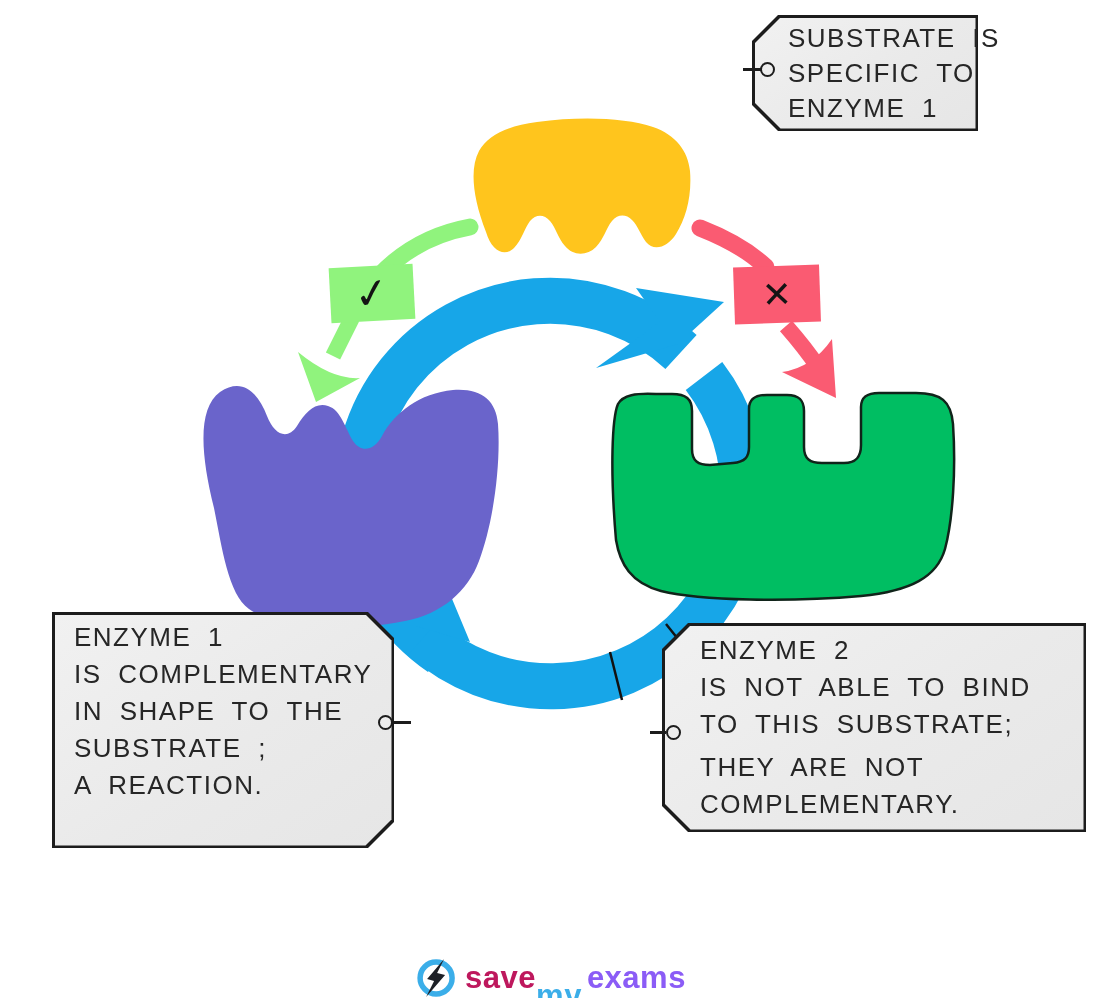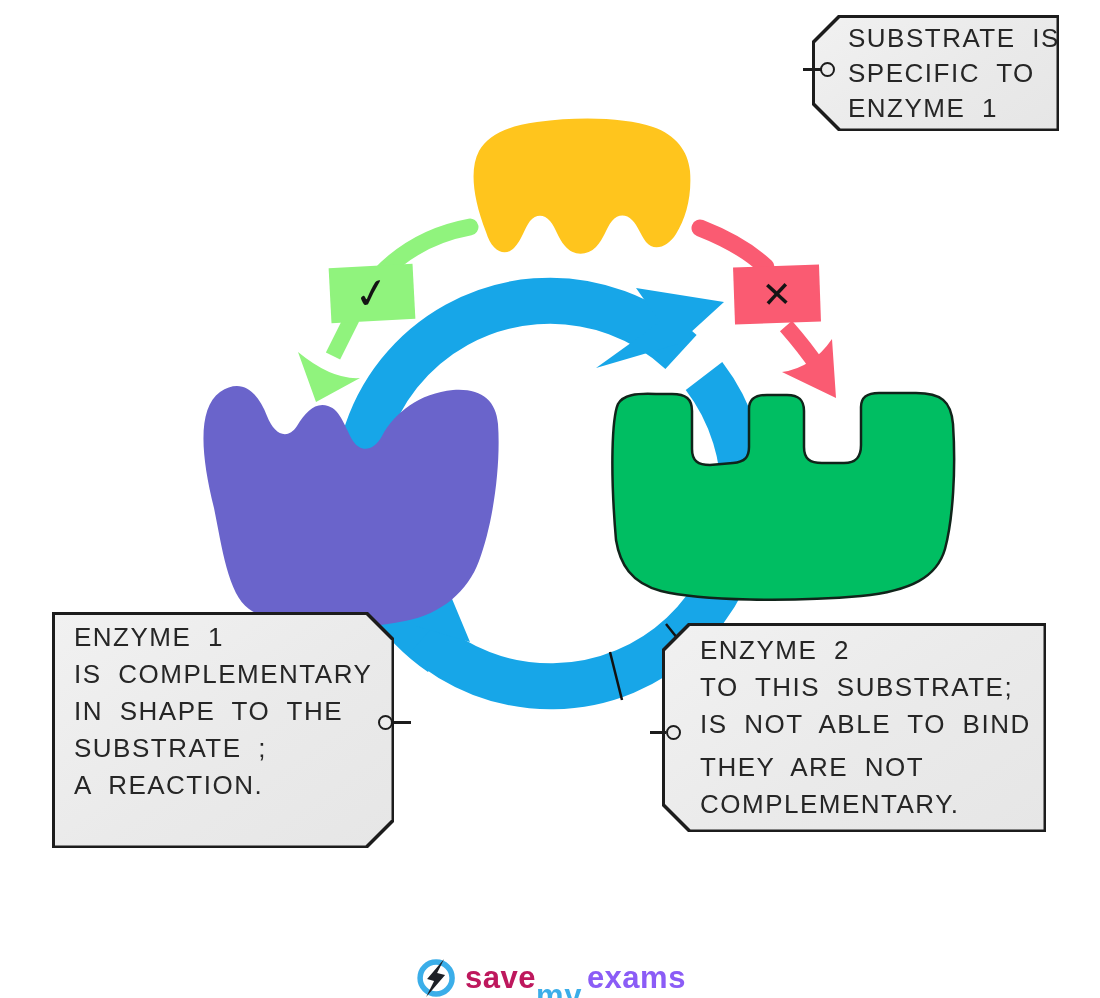--- a/index.html
+++ b/index.html
@@ -127,21 +127,21 @@
     </g>
   </svg>
 
   <div class="mark-box" id="check-box">
     <span style="transform:rotate(-6deg);">✓</span>
   </div>
   <div class="mark-box" id="cross-box">
     <span>✕</span>
   </div>
 
-  <div class="tag-wrap" style="left:812px;top:15px;width:247px;height:116px;">
+  <div class="tag-wrap" style="left:752px;top:15px;width:226px;height:116px;">
     <div class="tag-shape cut-left"></div>
     <div class="tag-hole" style="left:8px;top:47px;"></div>
     <div class="tag-string" style="left:-9px;top:53px;width:18px;"></div>
     <div class="tag-text" style="left:36px;top:6px;line-height:35px;">
       <span>SUBSTRATE IS</span>
       <span>SPECIFIC TO</span>
       <span>ENZYME 1</span>
     </div>
   </div>
 
@@ -151,28 +151,28 @@
     <div class="tag-string" style="left:342px;top:109px;width:17px;"></div>
     <div class="tag-text" style="left:22px;top:7px;">
       <span>ENZYME 1</span>
       <span>IS COMPLEMENTARY</span>
       <span>IN SHAPE TO THE</span>
       <span>SUBSTRATE ;</span>
       <span>A REACTION.</span>
     </div>
   </div>
 
-  <div class="tag-wrap" style="left:662px;top:623px;width:384px;height:209px;">
+  <div class="tag-wrap" style="left:662px;top:623px;width:424px;height:209px;">
     <div class="tag-shape cut-left"></div>
     <div class="tag-hole" style="left:4px;top:102px;"></div>
     <div class="tag-string" style="left:-12px;top:108px;width:16px;"></div>
     <div class="tag-text" style="left:38px;top:9px;">
       <span>ENZYME 2</span>
+      <span>IS NOT ABLE TO BIND</span>
       <span>TO THIS SUBSTRATE;</span>
-      <span>IS NOT ABLE TO BIND</span>
       <span class="gap-before">THEY ARE NOT</span>
       <span>COMPLEMENTARY.</span>
     </div>
   </div>
 
   <div id="logo">
     <svg width="44" height="44" viewBox="0 0 44 44">
       <circle cx="22" cy="22" r="16" fill="none" stroke="#3BAEE9" stroke-width="5.5"></circle>
       <path d="M 30 3 L 13 23 L 20 25 L 12 41 L 31 19 L 23 17 Z" fill="#1D2026"></path>
     </svg>

